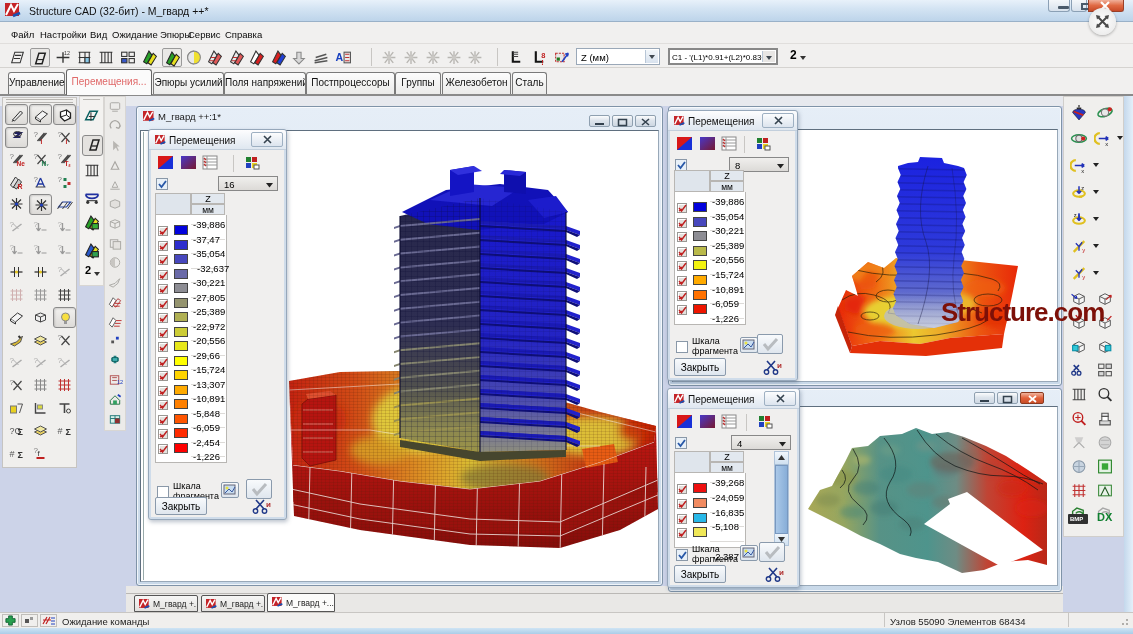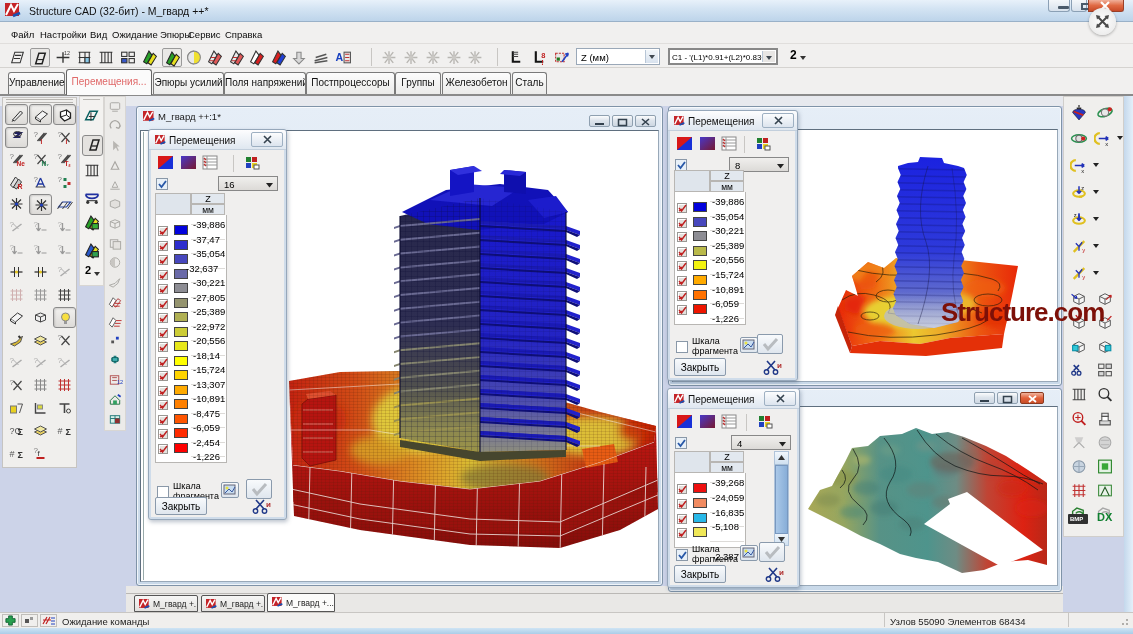--- a/index.html
+++ b/index.html
@@ -1229,31 +1229,31 @@
     <div class="sw" style="left:25px;top:298.0px;background:#ff2b00"></div>
     <div class="rowchk" style="left:9px;top:313.5px">
       <svg width="9" height="9">
         <path d="M1 4 l2.5 3 L8 1 M1 7 l3 -2" stroke="#c02020" stroke-width="1.4" fill="none"></path>
       </svg>
     </div>
     <div class="sw" style="left:25px;top:312.5px;background:#ff0000"></div>
     <div class="lbl" style="left:44px;top:89.0px">-39,886</div>
     <div class="lbl" style="left:44px;top:103.5px">-37,47</div>
     <div class="lbl" style="left:44px;top:118.0px">-35,054</div>
-    <div class="lbl" style="left:37px;top:132.5px">-32,637</div>
+    <div class="lbl" style="left:48px;top:132.5px">-32,637</div>
     <div class="lbl" style="left:44px;top:147.0px">-30,221</div>
     <div class="lbl" style="left:44px;top:161.5px">-27,805</div>
     <div class="lbl" style="left:44px;top:176.0px">-25,389</div>
     <div class="lbl" style="left:44px;top:190.5px">-22,972</div>
     <div class="lbl" style="left:44px;top:205.0px">-20,556</div>
-    <div class="lbl" style="left:44px;top:219.5px">-18,14</div>
+    <div class="lbl" style="left:44px;top:219.5px">-29,66</div>
     <div class="lbl" style="left:44px;top:234.0px">-15,724</div>
     <div class="lbl" style="left:44px;top:248.5px">-13,307</div>
     <div class="lbl" style="left:44px;top:263.0px">-10,891</div>
-    <div class="lbl" style="left:44px;top:277.5px">-8,475</div>
+    <div class="lbl" style="left:44px;top:277.5px">-5,848</div>
     <div class="lbl" style="left:44px;top:292.0px">-6,059</div>
     <div class="lbl" style="left:44px;top:306.5px">-2,454</div>
     <div class="lbl" style="left:44px;top:321.0px">-1,226</div>
     <div class="chk" style="left:8px;top:356px;"></div>
     <div class="lbl" style="left:24px;top:351px;font-size:9px;line-height:10px">Шкала<br>фрагмента</div>
     <div class="btn" style="left:72px;top:352px;width:18px;height:16px;">
       <svg width="16" height="14">
         <rect x="2" y="2" width="11" height="9" fill="#c8dcf0" stroke="#667"></rect>
         <circle cx="5" cy="5" r="1.5" fill="#e8e040"></circle>
         <path d="M3 10 l4-4 3 3 3-5" stroke="#3858a0" fill="none"></path>

